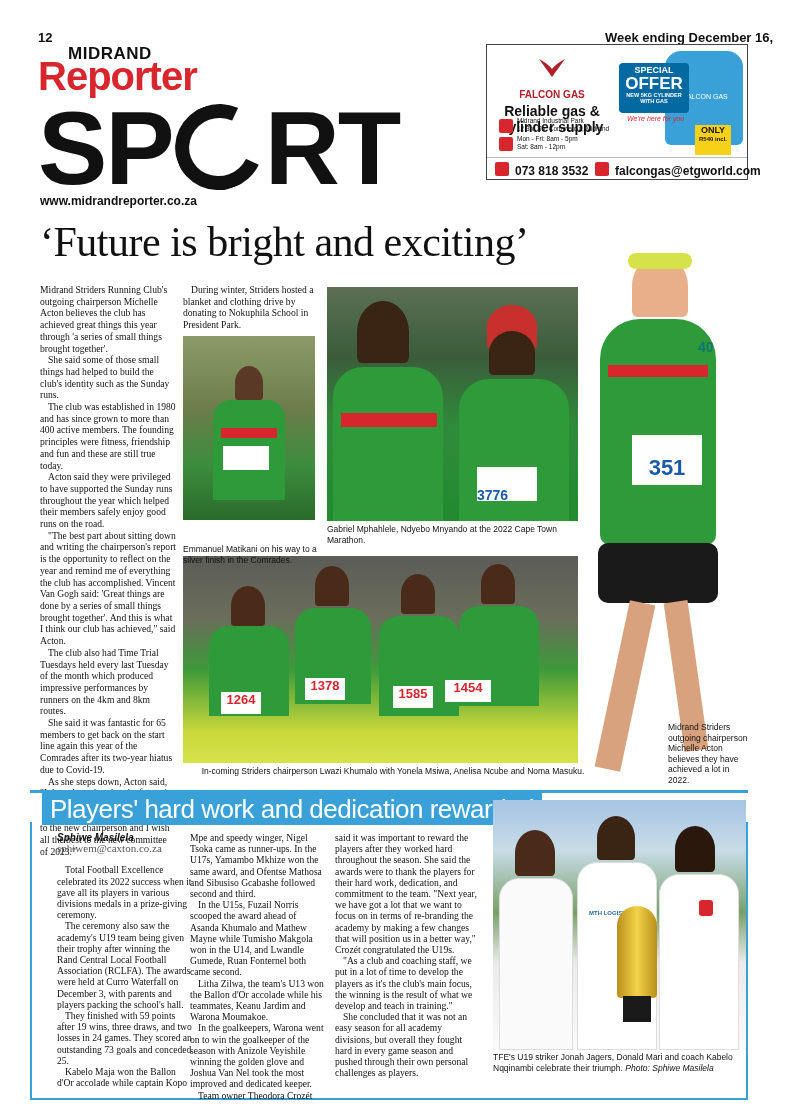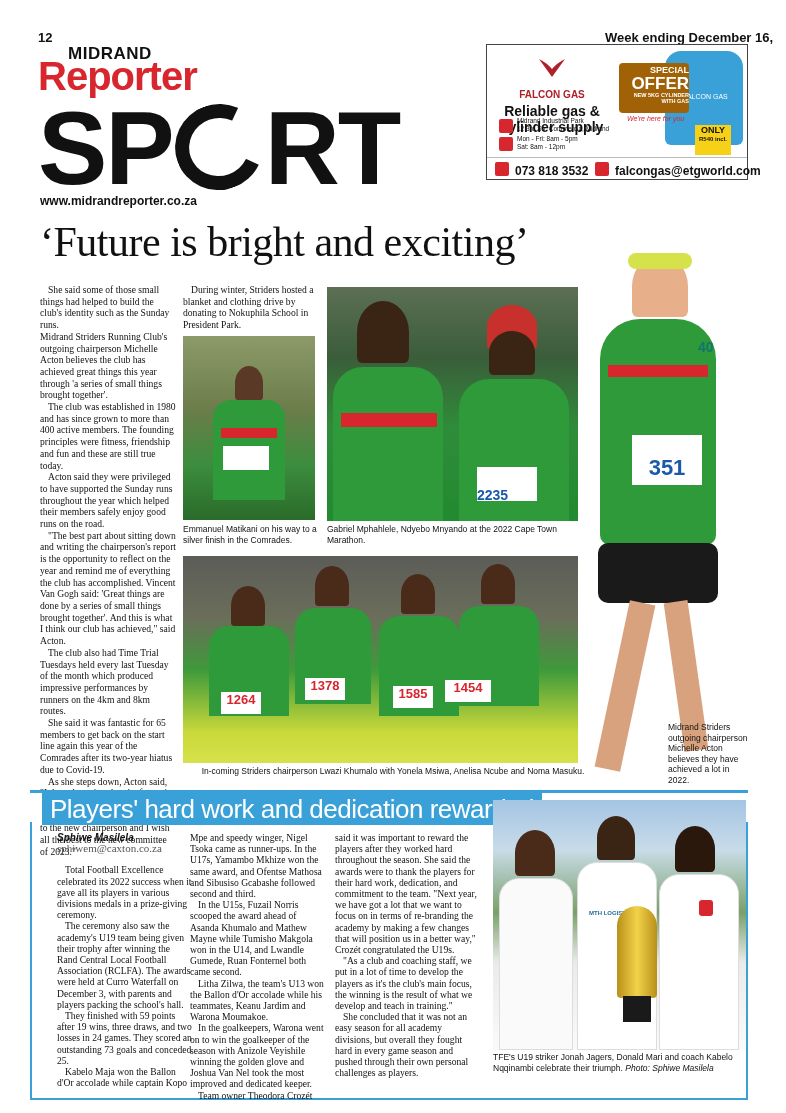--- a/index.html
+++ b/index.html
@@ -13,21 +13,21 @@
   .sport { left: 38px; top: 96px; font-size: 104px; font-weight: bold; letter-spacing: -2px; line-height: 1; }
   .sport .o { display: inline-block; width: 88px; height: 86px; border: 14px solid #111; border-radius: 50%; border-right-color: transparent; transform: rotate(-20deg); vertical-align: -6px; margin: 0 2px; }
   .website { left: 40px; top: 194px; font-size: 12px; font-weight: bold; }
   .ad { left: 486px; top: 44px; width: 262px; height: 136px; border: 1px solid #444; background: #fff; }
   .ad-top { position: absolute; left: 0; top: 0; width: 130px; height: 96px; text-align: center; }
   .ad-name { position: absolute; top: 44px; width: 100%; font-size: 10px; font-weight: bold; color: #b0202a; }
   .ad-tag { position: absolute; top: 58px; width: 100%; font-size: 14px; font-weight: bold; }
   .ad-addr { position: absolute; left: 30px; top: 72px; font-size: 6.5px; line-height: 1.3; text-align: left; }
   .ad-hours { position: absolute; left: 30px; top: 90px; font-size: 6.5px; line-height: 1.3; text-align: left; }
   .ad-wing { position: absolute; left: 50px; top: 10px; width: 30px; height: 24px; }
-  .ad-offer { position: absolute; left: 132px; top: 18px; width: 70px; height: 50px; background: #a16207; color: #fff; text-align: right; border-radius: 4px; }
+  .ad-offer { position: absolute; left: 132px; top: 18px; width: 70px; height: 50px; background: #0369a1; color: #fff; text-align: center; border-radius: 4px; }
   .ad-offer .s { font-size: 9px; font-weight: bold; line-height: 1; padding-top: 3px; }
   .ad-offer .o { font-size: 17px; font-weight: bold; line-height: 1; }
   .ad-offer .n { font-size: 5.5px; font-weight: bold; line-height: 1.1; }
   .ad-cyl { position: absolute; left: 178px; top: 6px; width: 78px; height: 94px; background: #3aa0d8; border-radius: 16px 16px 6px 6px; }
   .ad-cyl span { position: absolute; top: 42px; left: 18px; font-size: 7px; color: #fff; }
   .ad-care { position: absolute; left: 140px; top: 70px; font-size: 7px; font-style: italic; color: #d7262e; }
   .ad-only { position: absolute; left: 208px; top: 80px; width: 36px; height: 30px; background: #f7d117; text-align: center; font-weight: bold; }
   .ad-only .a { font-size: 9px; line-height: 1.2; }
   .ad-only .b { font-size: 6px; }
   .ad-bottom { position: absolute; left: 0; top: 112px; width: 100%; height: 23px; border-top: 1px solid #bbb; font-size: 12px; font-weight: bold; }
@@ -38,21 +38,21 @@
   .col { font-size: 9.6px; line-height: 11.7px; }
   .col p { text-indent: 8px; margin-bottom: 0; }
   .col1 { left: 40px; top: 284px; width: 136px; }
   .col2 { left: 183px; top: 284px; width: 140px; }
   .photo { background: #2e6b2a; overflow: hidden; }
   .ph1 { left: 183px; top: 336px; width: 132px; height: 184px; background: linear-gradient(180deg,#8d9a6a 0%,#6b7d4a 40%,#3c8d3d 70%,#2a6b2a 100%); }
   .ph2 { left: 327px; top: 287px; width: 251px; height: 234px; background: linear-gradient(180deg,#5c6f54 0%,#3b5d3a 30%,#2f8c3a 60%,#228a30 100%); }
   .ph3 { left: 183px; top: 556px; width: 395px; height: 207px; background: linear-gradient(180deg,#5c5c58 0%,#6a6e5a 30%,#3e9a3a 55%,#c9d83a 85%,#d6e24a 100%); }
   .runner { left: 578px; top: 245px; width: 170px; height: 540px; }
   .cap { font-family: "Liberation Sans", sans-serif; font-size: 8.5px; line-height: 10.5px; }
-  .cap1 { left: 183px; top: 524px; width: 140px; }
+  .cap1 { left: 183px; top: 544px; width: 140px; }
   .cap2 { left: 327px; top: 524px; width: 250px; }
   .cap3 { left: 183px; top: 766px; width: 420px; text-align: center; }
   .cap4 { left: 668px; top: 722px; width: 82px; }
   .sub-hl { left: 30px; top: 790px; width: 718px; height: 32px; border-top: 3px solid #3aa0d8; background: #fff; }
   .sub-hl .t { position: absolute; left: 12px; top: 0; font-family: "Liberation Sans", sans-serif; font-size: 26px; color: #fff; background: #3aa0d8; padding: 0 8px; height: 32px; line-height: 32px; letter-spacing: -0.5px; }
   .sub-box { left: 30px; top: 790px; width: 718px; height: 310px; border: 2px solid #3aa0d8; }
   .bcol { font-size: 9.6px; line-height: 11.2px; }
   .bcol p { text-indent: 8px; }
   .bcol1 { left: 57px; top: 832px; width: 135px; }
   .bcol2 { left: 190px; top: 832px; width: 135px; }
@@ -112,22 +112,22 @@
     <span class="ad-ico" style="left:8px;"></span>
     <span class="ad-phone">073 818 3532</span>
     <span class="ad-ico" style="left:108px;"></span>
     <span class="ad-email">falcongas@etgworld.com</span>
   </div>
 </div>
 
 <h1 class="abs headline">‘Future is bright and exciting’</h1>
 
 <div class="abs col col1">
+  <p style="text-indent:0">Midrand Striders Running Club's outgoing chairperson Michelle Acton believes the club has achieved great things this year through 'a series of small things brought together'.</p>
   <p>She said some of those small things had helped to build the club's identity such as the Sunday runs.</p>
-  <p style="text-indent:0">Midrand Striders Running Club's outgoing chairperson Michelle Acton believes the club has achieved great things this year through 'a series of small things brought together'.</p>
   <p>The club was established in 1980 and has since grown to more than 400 active members. The founding principles were fitness, friendship and fun and these are still true today.</p>
   <p>Acton said they were privileged to have supported the Sunday runs throughout the year which helped their members safely enjoy good runs on the road.</p>
   <p>"The best part about sitting down and writing the chairperson's report is the opportunity to reflect on the year and remind me of everything the club has accomplished. Vincent Van Gogh said: 'Great things are done by a series of small things brought together'. And this is what I think our club has achieved," said Acton.</p>
   <p>The club also had Time Trial Tuesdays held every last Tuesday of the month which produced impressive performances by runners on the 4km and 8km routes.</p>
   <p>She said it was fantastic for 65 members to get back on the start line again this year of the Comrades after its two-year hiatus due to Covid-19.</p>
   <p>As she steps down, Acton said, "I do so knowing that the future is bright and exciting. I look forward to handing over the leadership role to the new chairperson and I wish all the best to the new committee of 2023."</p>
 </div>
 
 <div class="abs col col2">
   <p>During winter, Striders hosted a blanket and clothing drive by donating to Nokuphila School in President Park.</p>
@@ -141,21 +141,21 @@
 </div>
 
 <div class="abs photo ph2">
   <div class="person" style="left:30px;top:14px;width:52px;height:62px;background:#3a2414;"></div>
   <div class="shirt" style="left:6px;top:80px;width:110px;height:160px;background:#2f9a3a;border-radius:30px 30px 0 0;"></div>
   <div class="shirt" style="left:14px;top:126px;width:96px;height:14px;background:#d7262e;"></div>
   <div class="person" style="left:160px;top:18px;width:50px;height:44px;background:#c8302e;border-radius:50% 50% 10% 10%;"></div>
   <div class="person" style="left:162px;top:44px;width:46px;height:44px;background:#3a2414;"></div>
   <div class="shirt" style="left:132px;top:92px;width:110px;height:150px;background:#2f9a3a;border-radius:30px 30px 0 0;"></div>
   <div class="shirt" style="left:150px;top:180px;width:60px;height:34px;background:#fff;"></div>
-  <div class="shirt" style="left:150px;top:200px;font:bold 14px 'Liberation Sans',sans-serif;color:#1a5aa8;">2235</div>
+  <div class="shirt" style="left:150px;top:200px;font:bold 14px 'Liberation Sans',sans-serif;color:#1a5aa8;">3776</div>
 </div>
 
 <div class="abs photo ph3">
   <div class="person" style="left:48px;top:30px;width:34px;height:40px;background:#4a2a18;"></div>
   <div class="shirt" style="left:26px;top:70px;width:80px;height:90px;background:#2f9a3a;border-radius:20px 20px 0 0;"></div>
   <div class="shirt" style="left:38px;top:136px;width:40px;height:22px;background:#fff;font:bold 13px 'Liberation Sans',sans-serif;color:#d7262e;text-align:center;">1264</div>
   <div class="person" style="left:132px;top:10px;width:34px;height:40px;background:#4a2a18;"></div>
   <div class="shirt" style="left:112px;top:52px;width:76px;height:96px;background:#2f9a3a;border-radius:20px 20px 0 0;"></div>
   <div class="shirt" style="left:122px;top:122px;width:40px;height:22px;background:#fff;font:bold 13px 'Liberation Sans',sans-serif;color:#d7262e;text-align:center;">1378</div>
   <div class="person" style="left:218px;top:18px;width:34px;height:40px;background:#4a2a18;"></div>

